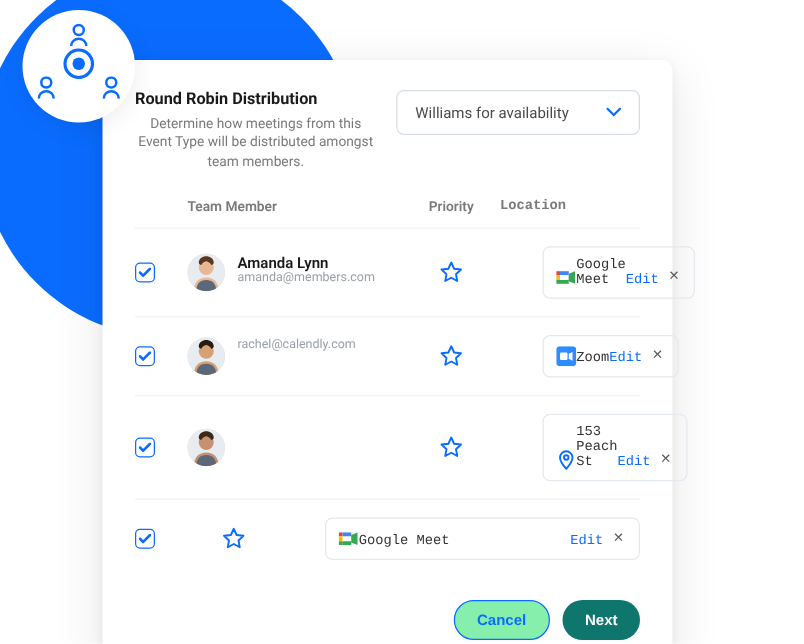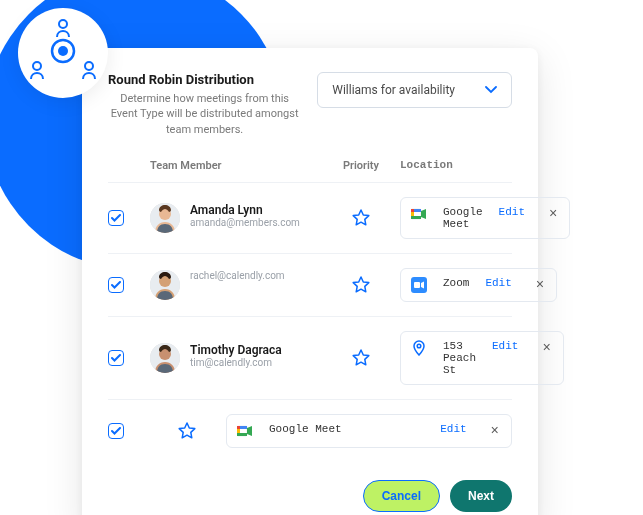--- a/index.html
+++ b/index.html
@@ -86,32 +86,33 @@
     .avatar { width: 30px; height: 30px; border-radius: 50%; background: #ddd; flex-shrink: 0; overflow: hidden; }
     .avatar svg { width: 100%; height: 100%; }
     .member-name { font-size: 12px; font-weight: 600; color: #1a1a1a; }
     .member-email { font-size: 10px; color: #9aa0a8; }
     .star { color: #0a6cff; cursor: pointer; display: flex; justify-content: center; }
     .location-chip {
       border: 1px solid #e4e9f0;
       border-radius: 6px;
       padding: 8px 10px;
       display: flex;
-      align-items: flex-start;
-      gap: 16px;
+      align-items: flex-end;
+      gap: 0;
       font-size: 11px;
       color: #333;
+      margin-left: 34px;
     }
     .loc-icon { width: 16px; height: 16px; display: flex; align-items: center; justify-content: center; flex-shrink: 0; }
     .loc-text { flex: 1; }
     .edit-link { color: #0a6cff; font-size: 11px; cursor: pointer; margin-right: 6px; }
     .close-x { color: #5a5a5a; font-size: 14px; cursor: pointer; padding: 0 2px; }
     .footer { display: flex; justify-content: flex-end; gap: 10px; margin-top: 18px; }
     .btn { border-radius: 18px; padding: 8px 18px; font-size: 12px; font-weight: 600; cursor: pointer; border: none; }
-    .btn-outline { background: #bef264; color: #0a6cff; border: 1.5px solid #0a6cff; text-align: center; }
+    .btn-outline { background: #86efac; color: #0a6cff; border: 1.5px solid #0a6cff; text-align: center; }
     .btn-primary { background: #0f766e; color: #fff; }
   </style>
 </head>
 <body>
 
 <div class="bg-circle"></div>
 
 <div class="logo-circle">
   <div class="logo-inner">
     <span class="logo-person top">
@@ -268,24 +269,20 @@
         </div>
         <div class="col-member">
           <div class="member">
             <div class="avatar"><svg viewBox="0 0 30 30">
                 <rect width="30" height="30" fill="#e8ecf0"></rect>
                 <circle cx="15" cy="11" r="6" fill="#c89070"></circle>
                 <path d="M9 7c0-3 3-5 6-5s6 2 6 5c0 1-1 2-2 2-1-2-3-3-4-3s-3 1-4 3c-1 0-2-1-2-2z" fill="#3a2818"></path>
                 <path d="M5 30c0-7 4-11 10-11s10 4 10 11z" fill="#c89070"></path>
                 <path d="M7 30c0-6 3-9 8-9s8 3 8 9z" fill="#5a6878"></path>
               </svg></div>
-            <div>
-              <div class="member-name">Timothy Dagraca</div>
-              <div class="member-email">tim@calendly.com</div>
-            </div>
           </div>
         </div>
         <div class="col-priority">
           <div class="star">
             <svg width="20" height="20" viewBox="0 0 20 20">
               <path d="M10 2l2.3 5 5.5.6-4 3.8 1 5.4L10 14.2l-4.8 2.6 1-5.4-4-3.8 5.5-.6z" fill="none" stroke="#0a6cff" stroke-width="1.5" stroke-linejoin="round"></path>
             </svg>
           </div>
         </div>
         <div class="col-location">

